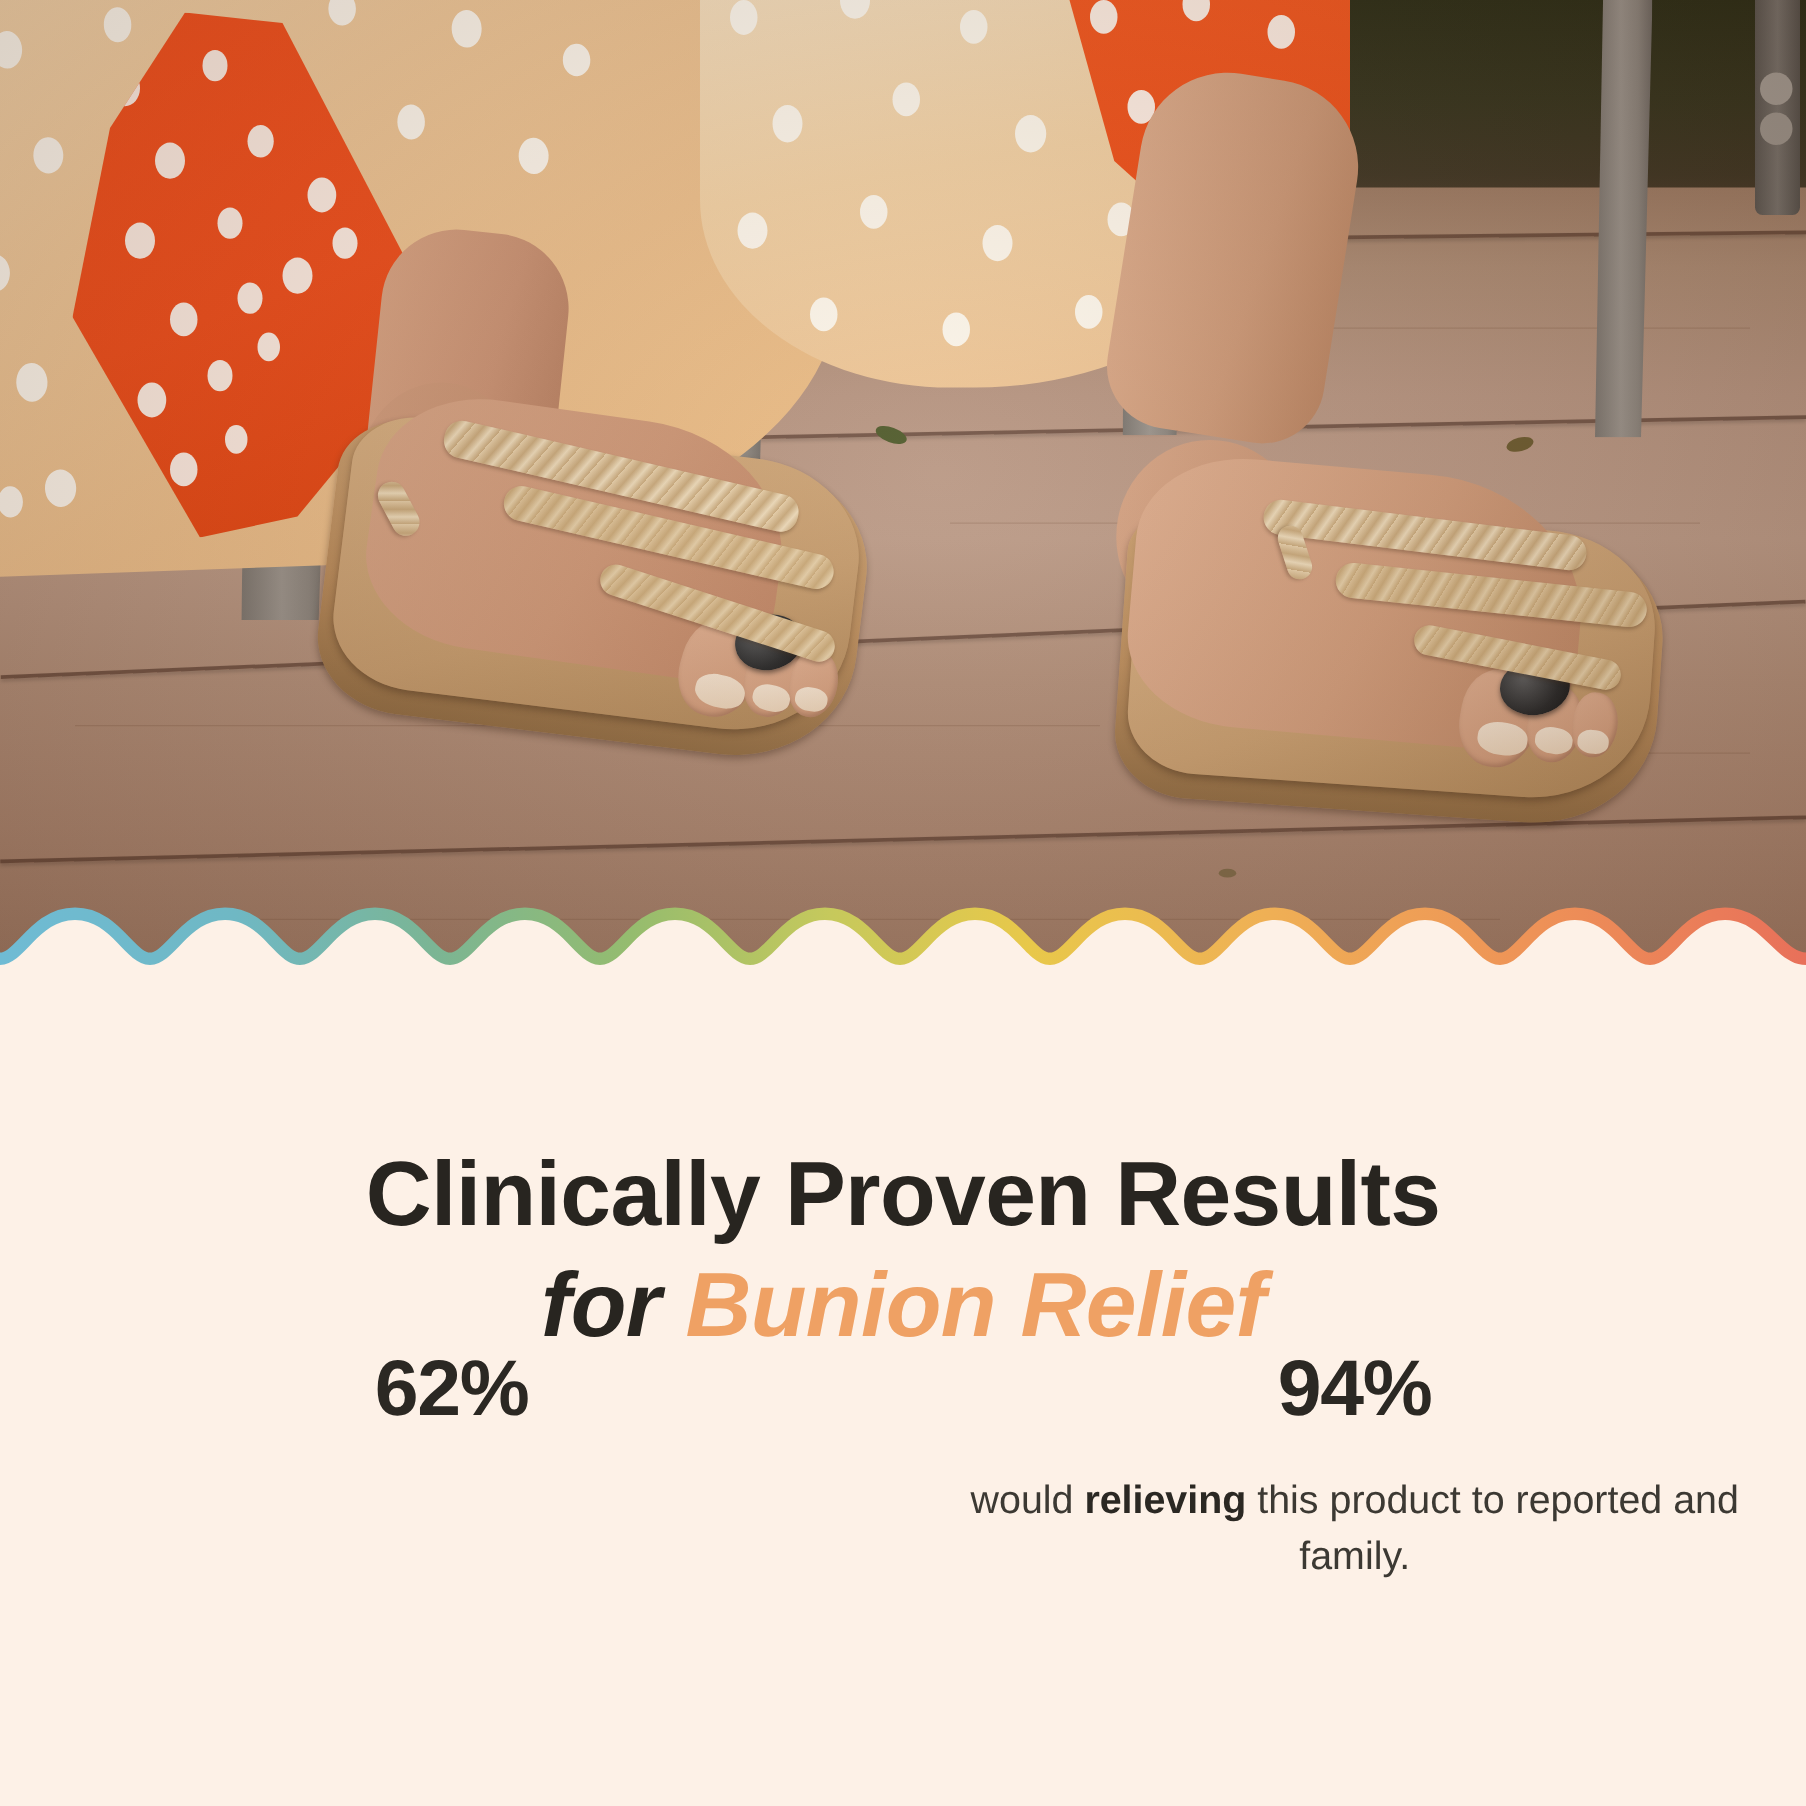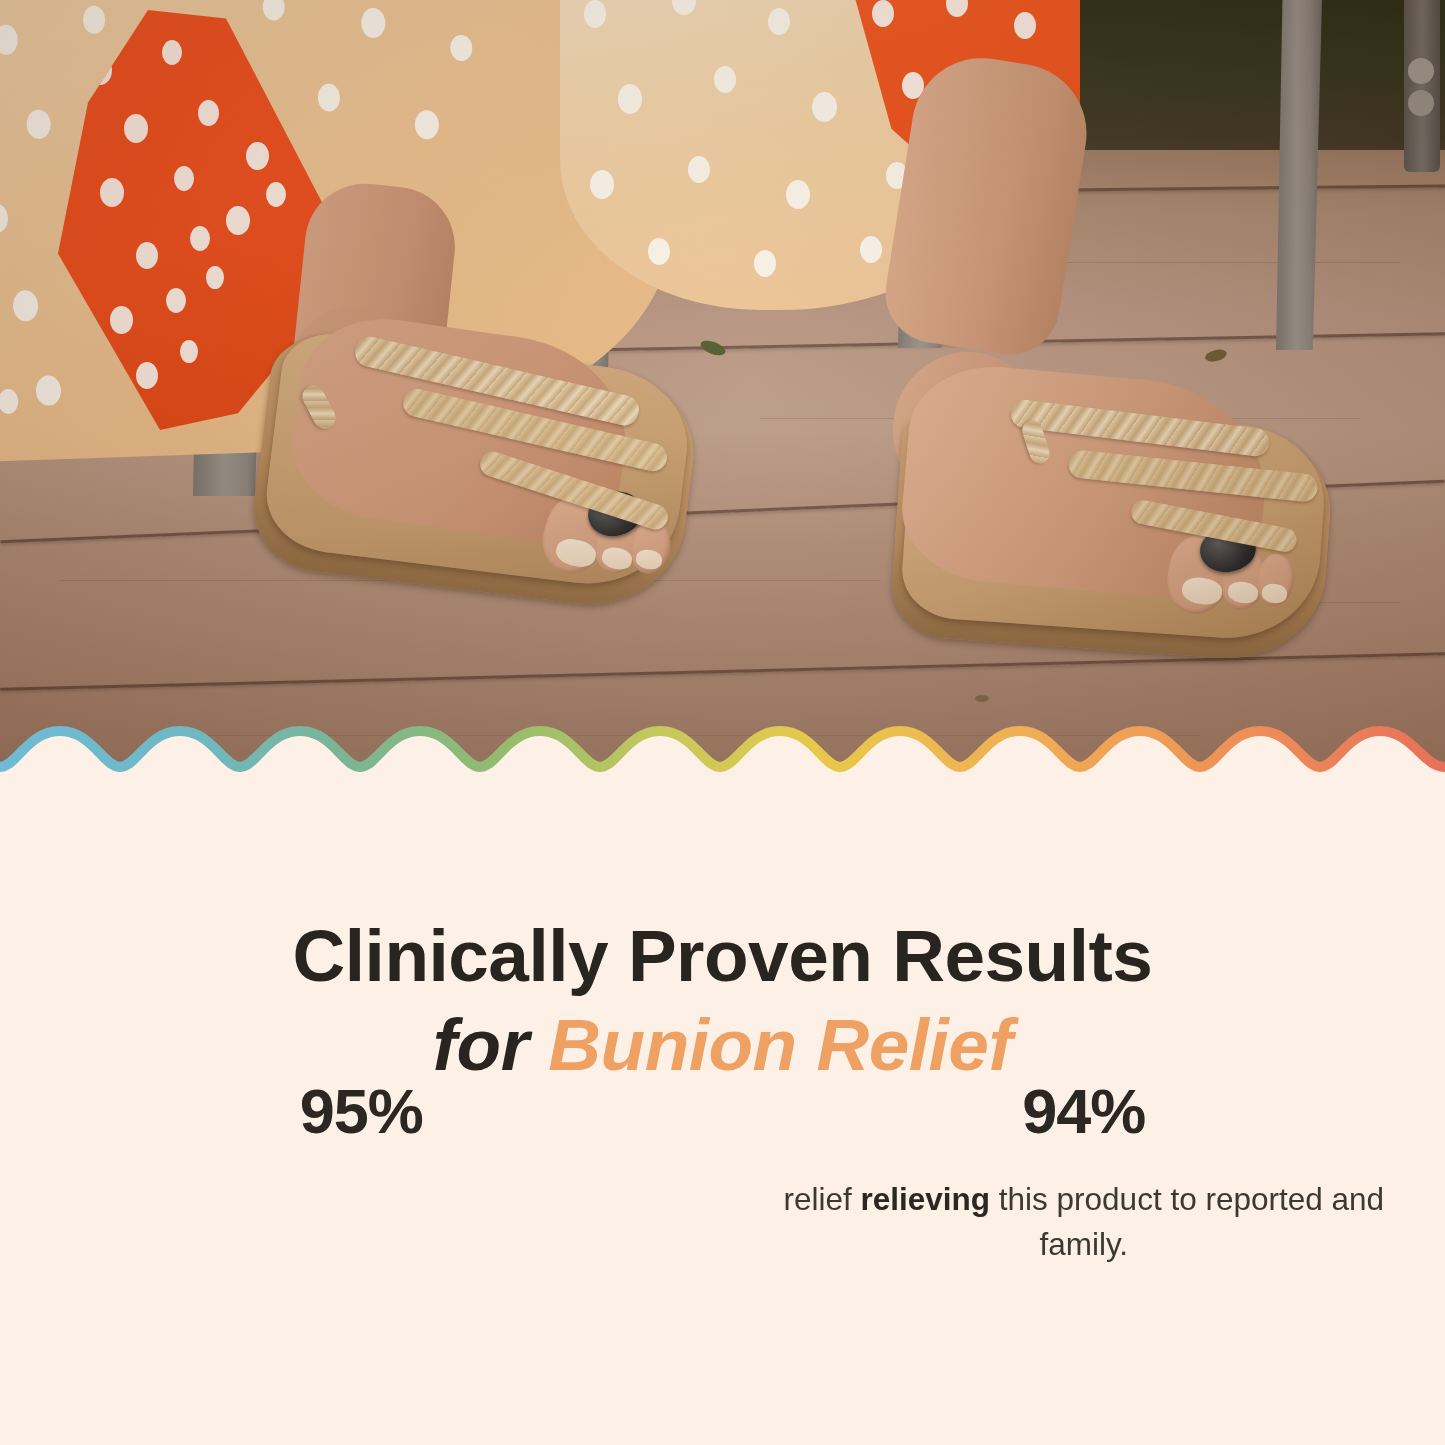--- a/index.html
+++ b/index.html
@@ -320,27 +320,27 @@
     <h1 class="headline">
       <span>Clinically Proven Results</span>
       <span class="hl2">
         <span>for </span><span class="accent">Bunion Relief</span>
       </span>
     </h1>
 
     <div class="stats">
 
       <div class="stat">
-        <div class="num">95%</div>
+        <div class="num">62%</div>
       </div>
 
 
       <div class="stat">
         <div class="num">94%</div>
         <div class="desc">
-          <span>relief </span><b>relieving</b><span> this product to reported and family.</span>
+          <span>would </span><b>relieving</b><span> this product to reported and family.</span>
         </div>
       </div>
 
     </div>
   </div>
 
 </div>
 
 </body></html>

